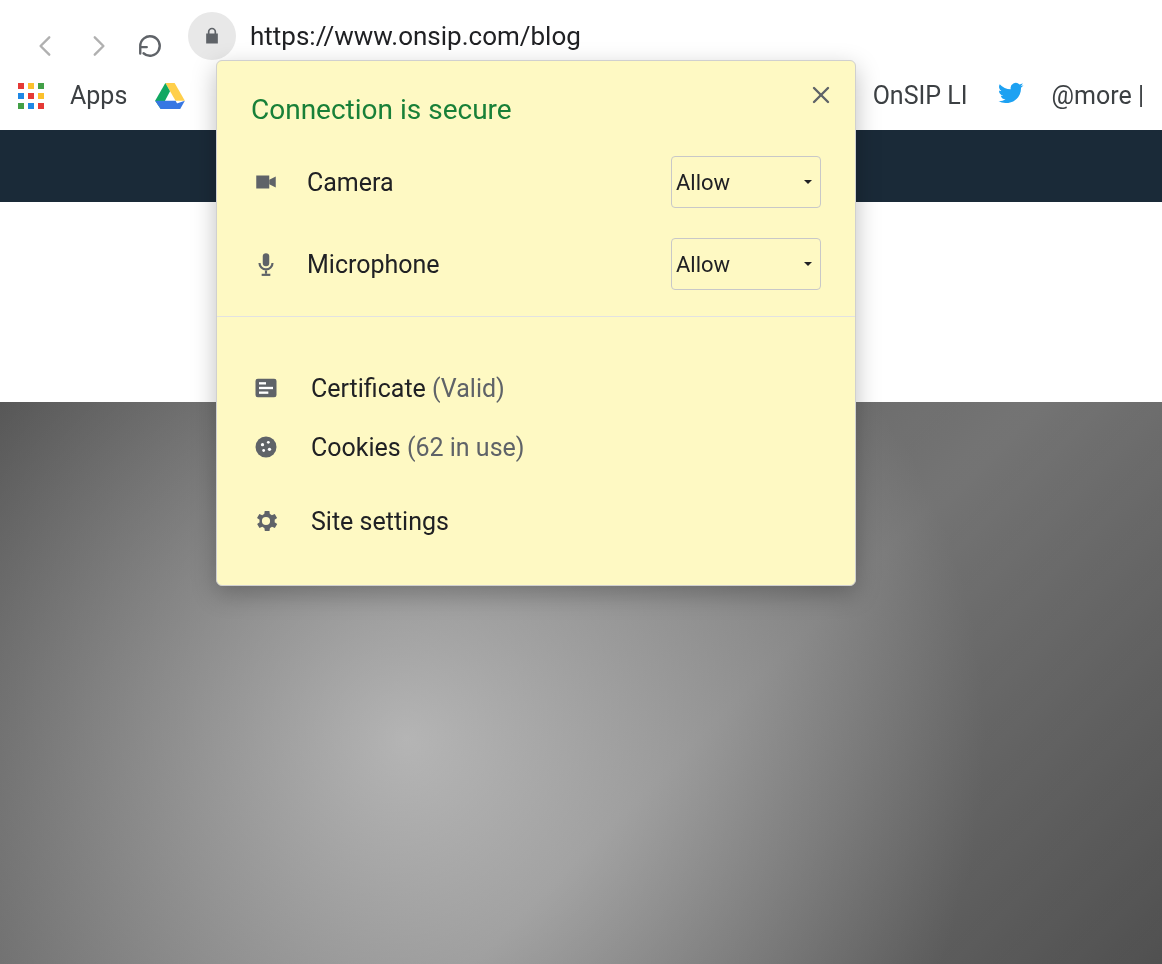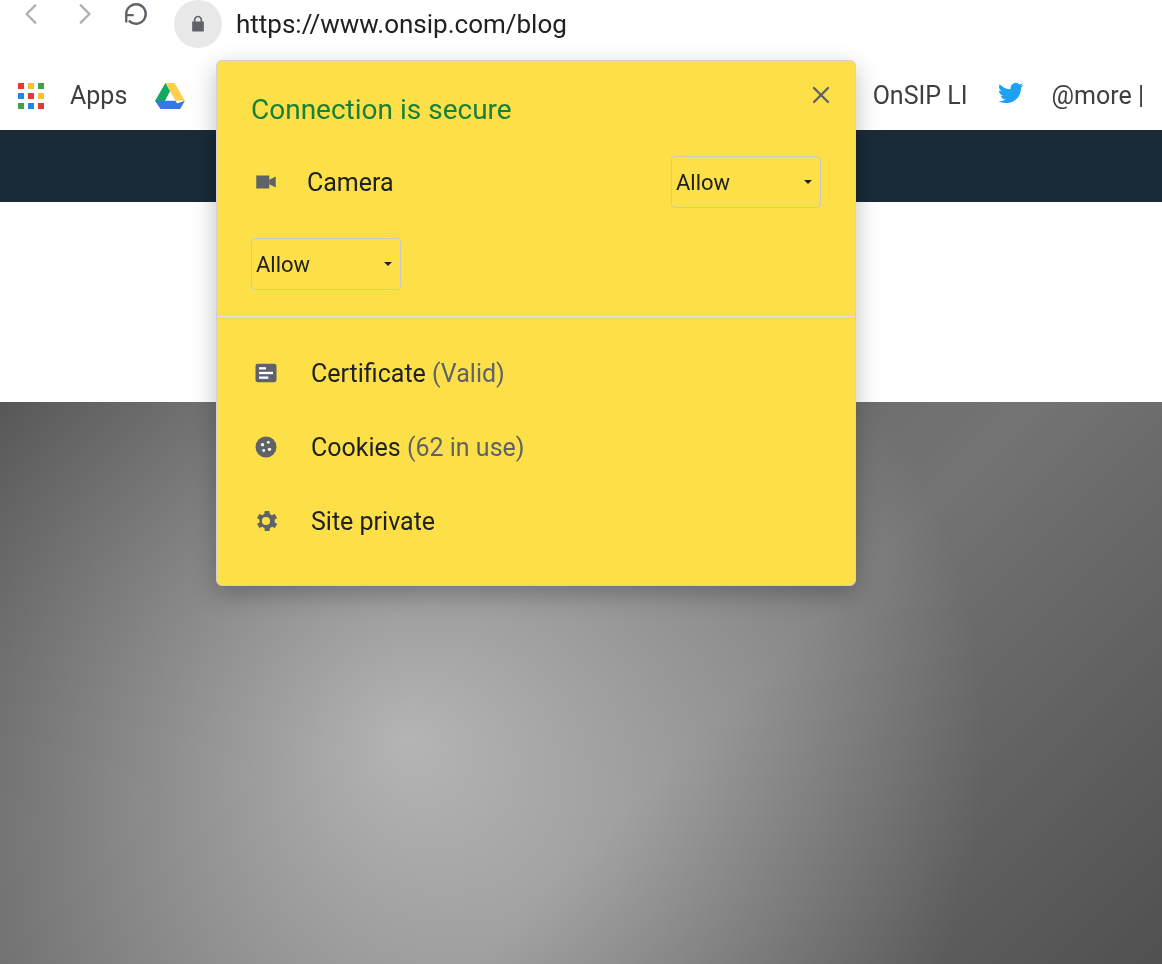--- a/index.html
+++ b/index.html
@@ -9,23 +9,23 @@
     background: #fff;
     width: 1162px;
     height: 964px;
     overflow: hidden;
     position: relative;
   }
 
   
   .toolbar {
     display: flex;
-    align-items: flex-start;
+    align-items: flex-end;
     height: 60px;
-    padding: 0 18px;
+    padding: 0 32px;
     gap: 24px;
   }
   .nav-btn {
     width: 28px;
     height: 28px;
     display: flex;
     align-items: center;
     justify-content: center;
     cursor: pointer;
     color: #5f6368;
@@ -101,21 +101,21 @@
     position:absolute; inset:0;
     background: radial-gradient(circle at 35% 60%, rgba(255,255,255,0.35), rgba(0,0,0,0.25) 70%);
   }
 
   
   .popover {
     position: absolute;
     top: 60px;
     left: 216px;
     width: 640px;
-    background: #fde047;
+    background: #fef9c3;
     border: 1px solid #d0d0d0;
     border-radius: 6px;
     box-shadow: 0 8px 24px rgba(0,0,0,0.25);
     z-index: 50;
   }
   .pop-section { padding: 32px 34px 26px 34px; }
   .pop-title {
     font-size: 28px;
     color: #188038;
     font-weight: 400;
@@ -177,21 +177,21 @@
   .info-row {
     display: flex;
     align-items: center;
     gap: 30px;
     height: 60px;
     font-size: 25px;
     color: #202124;
     cursor: pointer;
     margin-top: 14px;
   }
-  .info-row:first-child{ margin-top:0;}
+  .info-row:first-child{ margin-top:0;align-items:flex-end;}
   .info-row .ic { width: 30px; height: 30px; color:#5f6368; display:flex; align-items:center; justify-content:center;}
   .info-row .ic svg { width: 28px; height: 28px; fill:#5f6368;}
   .muted { color:#5f6368; }
 </style>
 </head>
 <body>
 
 <div class="toolbar">
   <div class="nav-btn disabled">
     <svg viewBox="0 0 24 24" fill="none" stroke="currentColor" stroke-width="2.2" stroke-linecap="round" stroke-linejoin="round">
@@ -282,20 +282,31 @@
       </div>
       <div class="perm-select">
         <span>Allow</span>
         <svg viewBox="0 0 24 24">
             <path d="M6 9l6 6 6-6z" fill="#202124"></path>
           </svg>
       </div>
     </div>
 
     <div class="perm-row">
+      <div class="perm-left">
+        <span class="pic">
+          <svg viewBox="0 0 24 24">
+              <path d="M12 14a3 3 0 0 0 3-3V5a3 3 0 0 0-6 0v6a3 3 0 0 0 3 3z"></path>
+              <path d="M19 11a7 7 0 0 1-14 0h2a5 5 0 0 0 10 0h2z"></path>
+              <rect x="11" y="18" width="2" height="3"></rect>
+              <rect x="8" y="21" width="8" height="2"></rect>
+            </svg>
+        </span>
+        <span>Microphone</span>
+      </div>
       <div class="perm-select">
         <span>Allow</span>
         <svg viewBox="0 0 24 24">
             <path d="M6 9l6 6 6-6z" fill="#202124"></path>
           </svg>
       </div>
     </div>
   </div>
 
   <div class="divider"></div>
@@ -331,16 +342,16 @@
         <span class="muted">(62 in use)</span>
       </span>
     </div>
 
     <div class="info-row">
       <span class="ic">
         <svg viewBox="0 0 24 24">
             <path d="M19.4 13a7.8 7.8 0 0 0 .1-1 7.8 7.8 0 0 0-.1-1l2.1-1.6-2-3.4-2.5 1a7.6 7.6 0 0 0-1.7-1l-.4-2.6h-4l-.4 2.6a7.6 7.6 0 0 0-1.7 1l-2.5-1-2 3.4L6.5 11a7.8 7.8 0 0 0-.1 1 7.8 7.8 0 0 0 .1 1l-2.1 1.6 2 3.4 2.5-1a7.6 7.6 0 0 0 1.7 1l.4 2.6h4l.4-2.6a7.6 7.6 0 0 0 1.7-1l2.5 1 2-3.4zM12 15.5A3.5 3.5 0 1 1 15.5 12 3.5 3.5 0 0 1 12 15.5z"></path>
           </svg>
       </span>
-      <span>Site private</span>
+      <span>Site settings</span>
     </div>
   </div>
 </div>
 
 </body></html>

